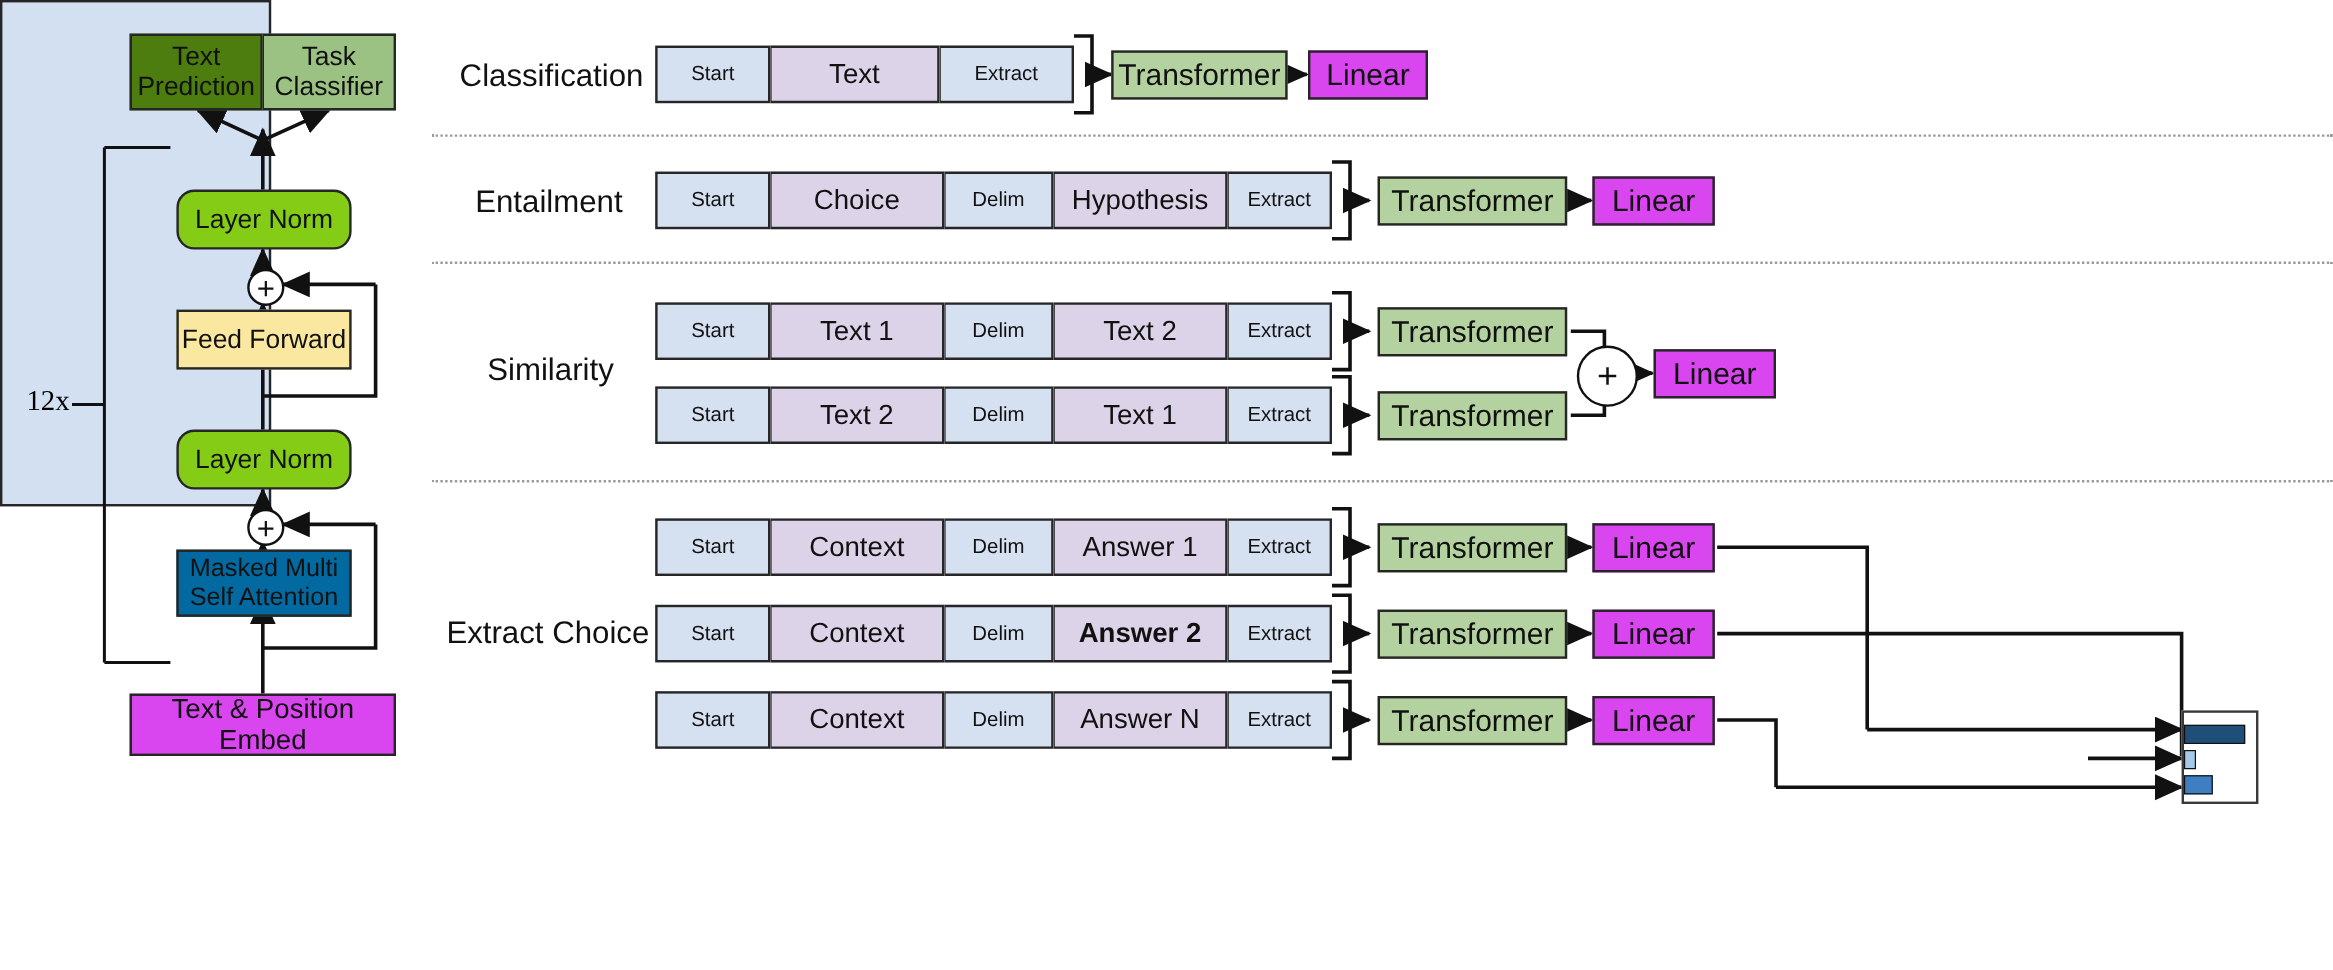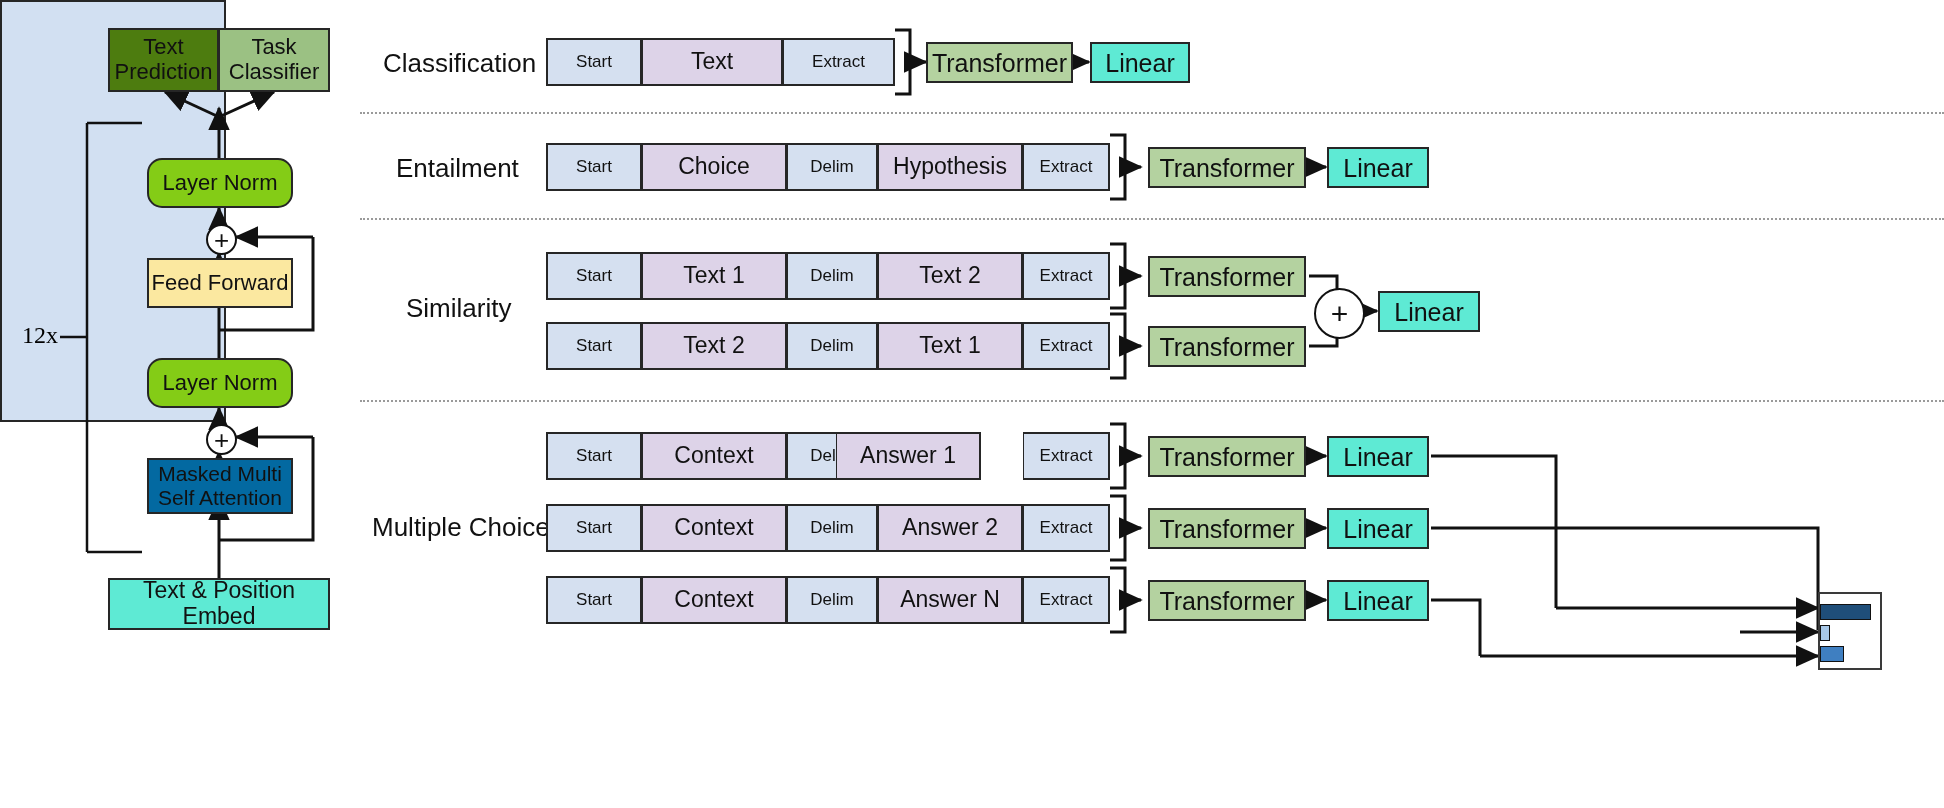--- a/index.html
+++ b/index.html
@@ -20,21 +20,21 @@
   }
   .box.small{font-size:21px;}
 
   
   .c-green-l{background:#4d7c0f;}
   .c-green-d{background:#9bc183;}
   .c-green  {background:#b4d2a0;}
   .c-purple {background:#84cc16;border-radius:15px;}
   .c-yellow {background:#fbe8a0;}
   .c-pink   {background:#0369a1;}
-  .c-orange {background:#5eead4;}
+  .c-orange {background:#d946ef;}
   .c-blue-l {background:#d5e0f0;}
   .c-lav    {background:#ddd3e8;}
 
   
   #left-panel{left:108px;top:120px;width:222px;height:418px;
     background:#d2e0f2;border:2.5px solid #262626;}
 
   
   #wires{position:absolute;left:0;top:0;width:1944px;height:808px;pointer-events:none;}
 
@@ -277,49 +277,49 @@
 
 <div class="plus" style="left:1314px;top:288px;width:47px;height:47px;font-size:30px;">
   <span>+</span>
 </div>
 
 <div class="box c-orange" style="left:1378px;top:291px;width:102px;height:41px;font-size:25px;">
   <span>Linear</span>
 </div>
 
 <div class="task-label" style="left:372px;top:512px;">
-  <span>Multiple Choice</span>
+  <span>Extract Choice</span>
 </div>
 
 <div class="box c-blue-l tok" style="left:546px;top:432px;width:96px;height:48px;">
   <span>Start</span>
 </div>
 <div class="box c-lav tok big" style="left:642px;top:432px;width:145px;height:48px;border-left-width:1.5px;">
   <span>Context</span>
 </div>
 <div class="box c-blue-l tok" style="left:787px;top:432px;width:91px;height:48px;border-left-width:1.5px;">
   <span>Delim</span>
 </div>
-<div class="box c-lav tok big" style="left:836px;top:432px;width:145px;height:48px;border-left-width:1.5px;">
+<div class="box c-lav tok big" style="left:878px;top:432px;width:145px;height:48px;border-left-width:1.5px;">
   <span>Answer 1</span>
 </div>
 <div class="box c-blue-l tok" style="left:1023px;top:432px;width:87px;height:48px;border-left-width:1.5px;">
   <span>Extract</span>
 </div>
 
 <div class="box c-blue-l tok" style="left:546px;top:504px;width:96px;height:48px;">
   <span>Start</span>
 </div>
 <div class="box c-lav tok big" style="left:642px;top:504px;width:145px;height:48px;border-left-width:1.5px;">
   <span>Context</span>
 </div>
 <div class="box c-blue-l tok" style="left:787px;top:504px;width:91px;height:48px;border-left-width:1.5px;">
   <span>Delim</span>
 </div>
-<div class="box c-lav tok big" style="left:878px;top:504px;width:145px;height:48px;border-left-width:1.5px;">
+<div class="box c-lav tok big" style="left:878px;top:504px;width:145px;height:48px;border-left-width:1.5px;font-weight:bold;">
   <span>Answer 2</span>
 </div>
 <div class="box c-blue-l tok" style="left:1023px;top:504px;width:87px;height:48px;border-left-width:1.5px;">
   <span>Extract</span>
 </div>
 
 <div class="box c-blue-l tok" style="left:546px;top:576px;width:96px;height:48px;">
   <span>Start</span>
 </div>
 <div class="box c-lav tok big" style="left:642px;top:576px;width:145px;height:48px;border-left-width:1.5px;">

